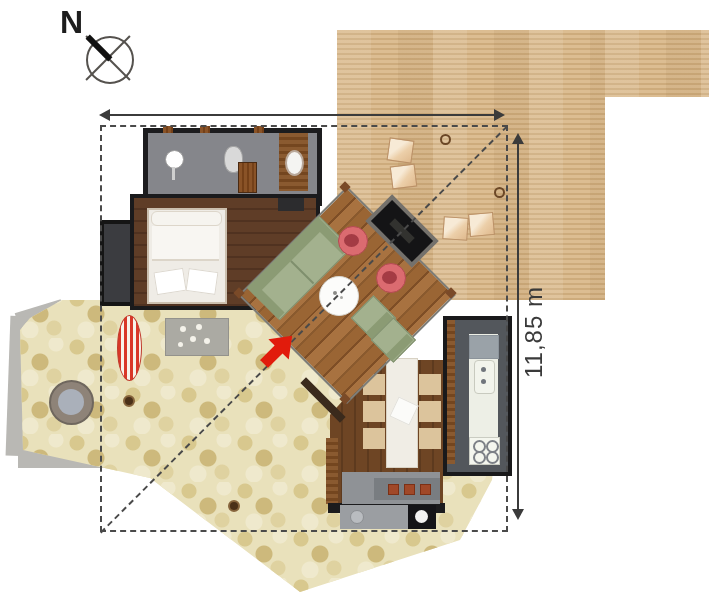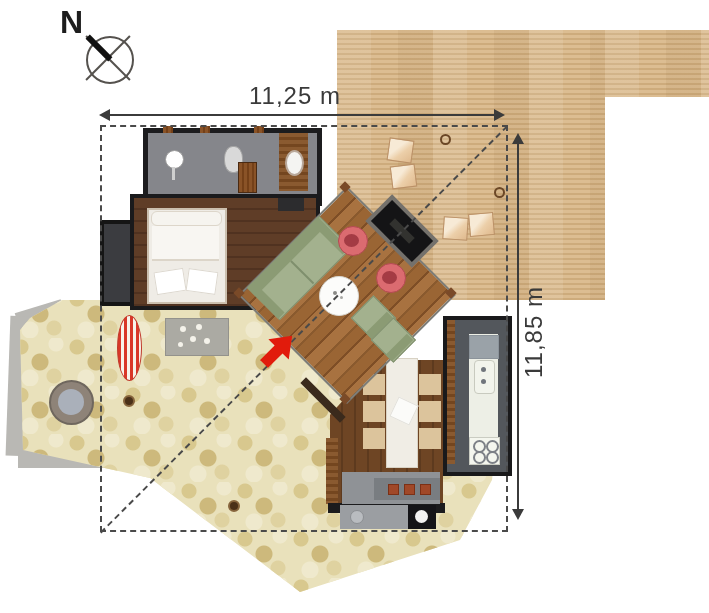--- a/index.html
+++ b/index.html
@@ -157,21 +157,20 @@
   <div class="abs ring" style="left:494px;top:187px;width:7px;height:7px;"></div>
   <div class="abs knob" style="left:123px;top:395px;width:8px;height:8px;"></div>
   <div class="abs knob" style="left:228px;top:500px;width:8px;height:8px;"></div>
 
   <div class="abs dash" style="left:100px;top:125px;width:404px;height:403px;"></div>
   <div class="abs" style="left:100px;top:532px;width:575px;border-top:2px dashed #4a4a4a;transform:rotate(-45deg);transform-origin:0 0;"></div>
 
   <div class="abs dimline" style="left:107px;top:114px;width:390px;height:2px;"></div>
   <div class="abs ah" style="left:99px;top:109px;border-top:6px solid rgba(0,0,0,0);border-bottom:6px solid rgba(0,0,0,0);border-right:11px solid #3b3b3b;"></div>
   <div class="abs ah" style="left:494px;top:109px;border-top:6px solid rgba(0,0,0,0);border-bottom:6px solid rgba(0,0,0,0);border-left:11px solid #3b3b3b;"></div>
-  <div class="abs dimtext" style="left:220px;top:82px;width:150px;text-align:center;">11,25 m</div>
 
   <div class="abs dimline" style="left:517px;top:141px;width:2px;height:372px;"></div>
   <div class="abs ah" style="left:512px;top:133px;border-left:6px solid rgba(0,0,0,0);border-right:6px solid rgba(0,0,0,0);border-bottom:11px solid #3b3b3b;"></div>
   <div class="abs ah" style="left:512px;top:509px;border-left:6px solid rgba(0,0,0,0);border-right:6px solid rgba(0,0,0,0);border-top:11px solid #3b3b3b;"></div>
   <div class="abs dimtext" style="left:520px;top:262px;height:140px;writing-mode:vertical-rl;transform:rotate(180deg);text-align:center;">11,85 m</div>
 
   <div class="abs" style="left:60px;top:4px;font-size:32px;font-weight:bold;color:#1d1d1d;">N</div>
   <div class="abs" style="left:86px;top:36px;width:44px;height:44px;border:2px solid #55524e;border-radius:50%;"></div>
   <div class="abs" style="left:77px;top:57px;width:62px;height:2px;background:#55524e;transform:rotate(45deg);"></div>
   <div class="abs" style="left:77px;top:57px;width:62px;height:2px;background:#55524e;transform:rotate(-45deg);"></div>

